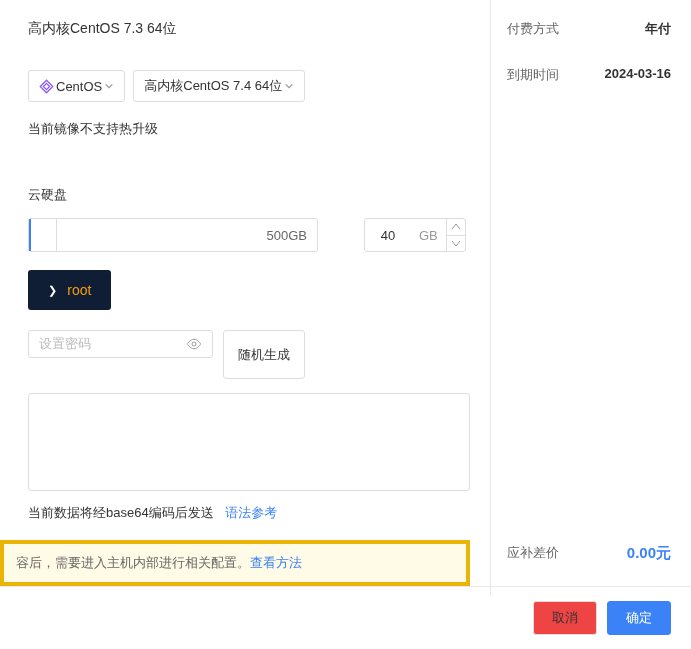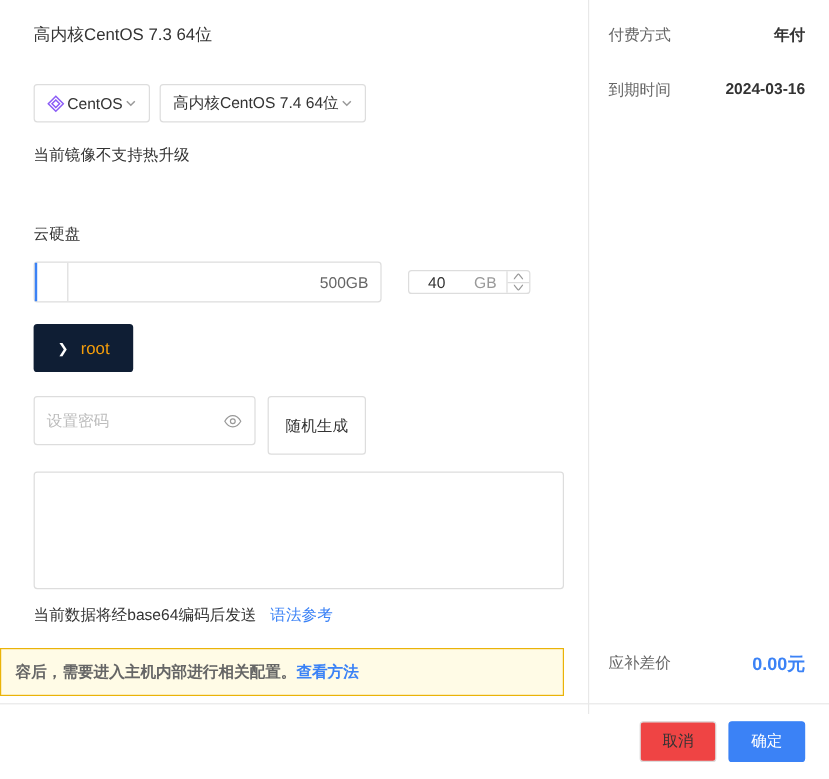--- a/index.html
+++ b/index.html
@@ -17,38 +17,38 @@
     .select-wrap { display: flex; align-items: center; border: 1px solid #ddd; border-radius: 3px; padding: 6px 10px; font-size: 13px; cursor: pointer; gap: 2px; }
     .select-wrap.os { }
     .os-icon { width: 15px; height: 15px; }
     .chevron-down { width: 10px; height: 10px; color: #999; }
     .warn-text { color: #333; font-size: 13px; margin-bottom: 48px; }
     .section-label { font-size: 13px; color: #333; margin-bottom: 14px; }
     .disk-row { display: flex; align-items: center; gap: 22px; margin-bottom: 18px; }
     .disk-slider-box { display: flex; align-items: center; border: 1px solid #ddd; border-radius: 3px; height: 34px; width: 290px; }
     .disk-slider-box .handle { width: 28px; height: 100%; border-left: 2px solid #3b82f6; border-right: 1px solid #ddd; }
     .disk-slider-box .max { margin-left: auto; padding-right: 10px; color: #666; font-size: 13px; }
-    .disk-num { display: flex; align-items: center; border: 1px solid #ddd; border-radius: 3px; height: 20px; }
+    .disk-num { display: flex; align-items: center; border: 1px solid #ddd; border-radius: 3px; height: 34px; margin-left: 24px; }
     .disk-num .val { width: 46px; text-align: center; }
     .disk-num .unit { padding: 0 8px; color: #999; }
     .stepper { display: flex; flex-direction: column; border-left: 1px solid #ddd; height: 100%; }
     .stepper .btn { width: 18px; flex: 1; display: flex; align-items: center; justify-content: center; cursor: pointer; color: #999; font-size: 8px; }
     .stepper .btn:first-child { border-bottom: 1px solid #ddd; }
     .root-btn { background: #0f1e34; color: #fff; border-radius: 3px; padding: 12px 20px; display: inline-flex; align-items: center; gap: 10px; cursor: pointer; margin-bottom: 20px; }
     .root-btn .chev { color: #fff; font-size: 11px; }
     .root-btn .txt { color: #f59e0b; font-size: 14px; }
     .pwd-row { display: flex; gap: 10px; margin-bottom: 14px; }
-    .pwd-input { display: flex; align-items: center; border: 1px solid #ddd; border-radius: 3px; width: 185px; height: 41px; padding: 0 10px; }
+    .pwd-input { display: flex; align-items: center; border: 1px solid #ddd; border-radius: 3px; width: 185px; height: 28px; padding: 0 10px; }
     .pwd-input .ph { color: #bbb; font-size: 13px; flex: 1; }
     .eye-icon { width: 16px; height: 16px; color: #999; }
     .gen-btn { border: 1px solid #ddd; border-radius: 3px; padding: 0 14px; height: 49px; display: flex; align-items: center; cursor: pointer; font-size: 13px; color: #333; }
     .textarea-box { border: 1px solid #ddd; border-radius: 3px; height: 98px; width: 100%; margin-bottom: 10px; resize: none; }
     .encode-row { font-size: 13px; color: #333; margin-bottom: 18px; }
     .encode-row .link { color: #3b82f6; margin-left: 8px; cursor: pointer; }
-    .notice-box { background: #fffbe6; border: 1px solid #eab308; padding: 10px 12px; font-size: 13px; color: #666; margin-left: -28px; font-weight: bold; }
+    .notice-box { background: #fffbe6; border: 4px solid #eab308; padding: 10px 12px; font-size: 13px; color: #666; margin-left: -28px; }
     .notice-box .link { color: #3b82f6; cursor: pointer; }
     .info-row { display: flex; justify-content: space-between; font-size: 13px; margin-bottom: 28px; }
     .info-row .label { color: #666; }
     .info-row .value { color: #333; font-weight: bold; }
     .info-row .price { color: #3b82f6; font-weight: 600; font-size: 15px; }
     .footer { border-top: 1px solid #e8e8e8; padding: 14px 20px; display: flex; justify-content: flex-end; gap: 10px; position: absolute; bottom: 0; left: 0; right: 0; }
     .footer-btn { padding: 7px 18px; border-radius: 3px; font-size: 13px; cursor: pointer; }
     .footer-btn.cancel { border: 1px solid #ddd; background: #ef4444; color: #333; }
     .footer-btn.ok { border: 1px solid #3b82f6; background: #3b82f6; color: #fff; }
     .right-bottom { margin-top: 460px; }

